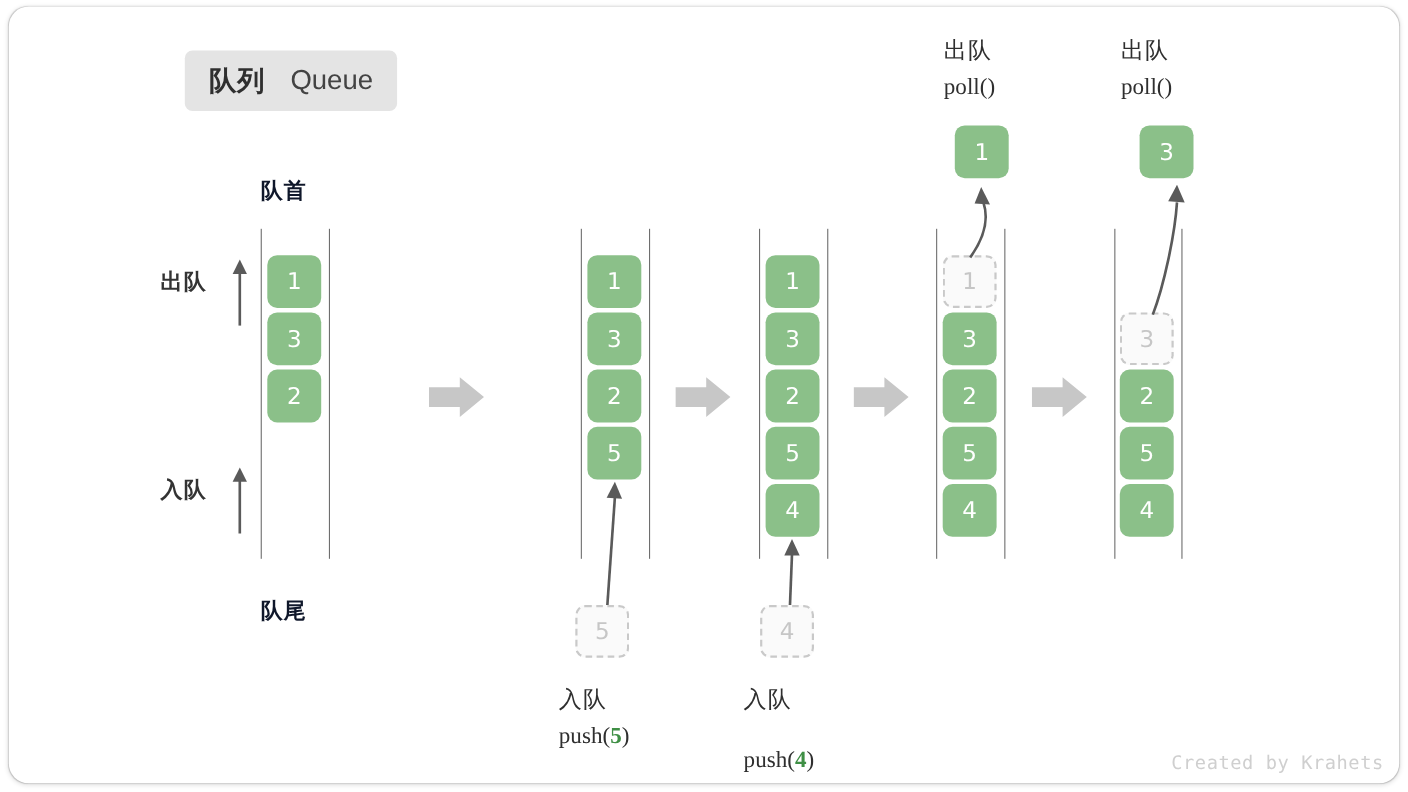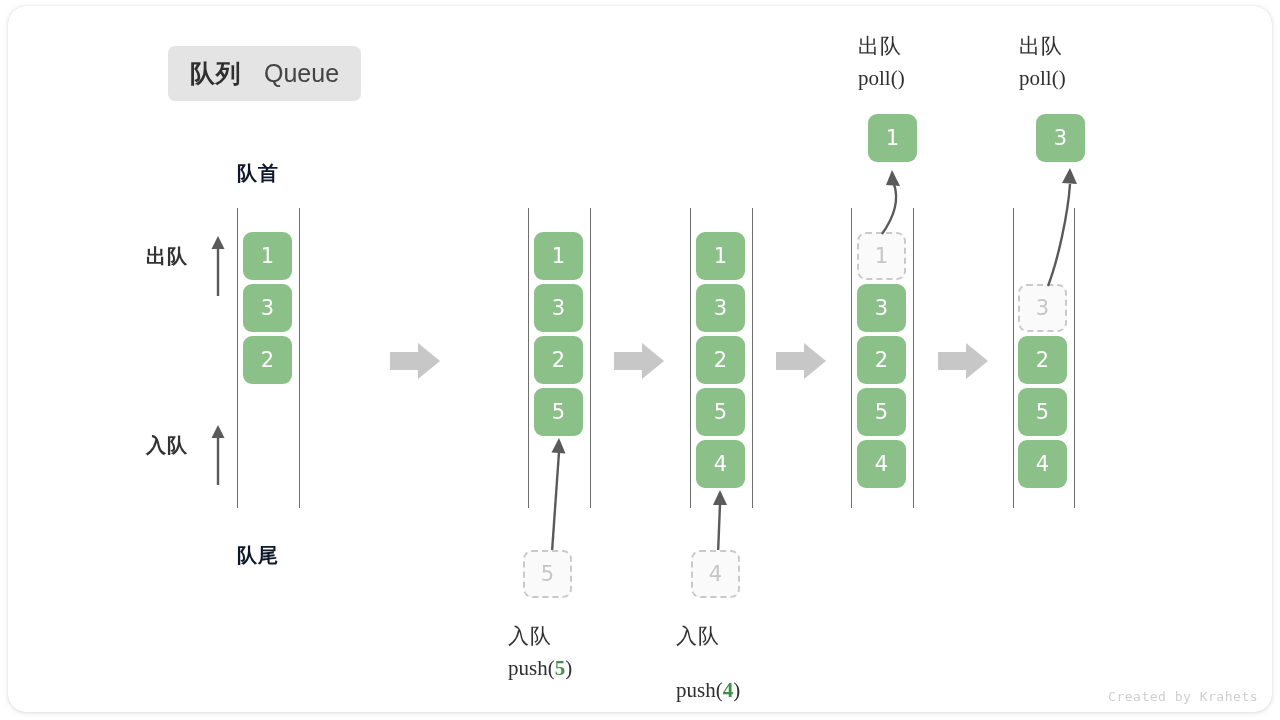--- a/index.html
+++ b/index.html
@@ -82,21 +82,21 @@
     font-size: 21px;
     color: #2f2f2f;
   }
   .op-code .num { color: #3f8f45; font-weight: bold; }
 
   .watermark {
     position: absolute;
     right: 22px;
     bottom: 16px;
     font-family: "DejaVu Sans Mono", "Liberation Mono", monospace;
-    font-size: 13px;
+    font-size: 17px;
     color: #cfcfcf;
     letter-spacing: 0.5px;
   }
 
   
   .rail {
     position: absolute;
     width: 1px;
     background: #6e6e6e;
   }

